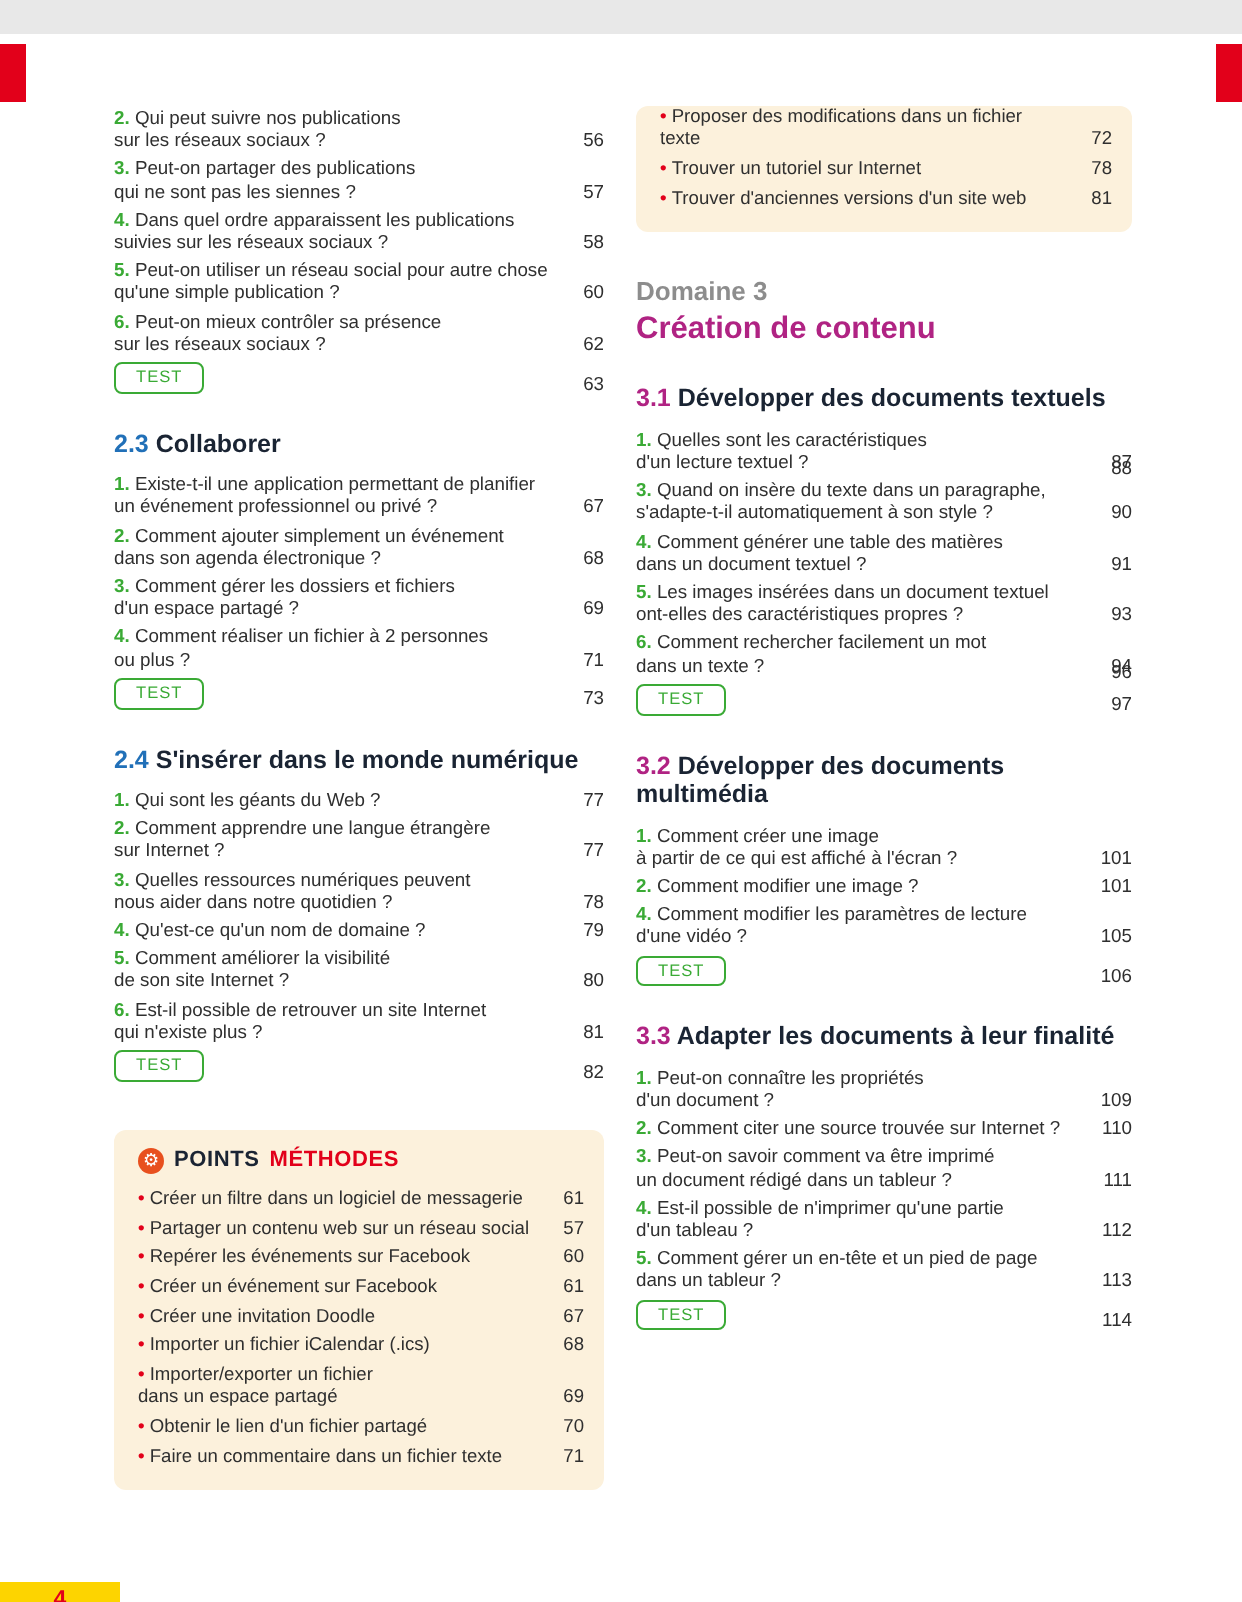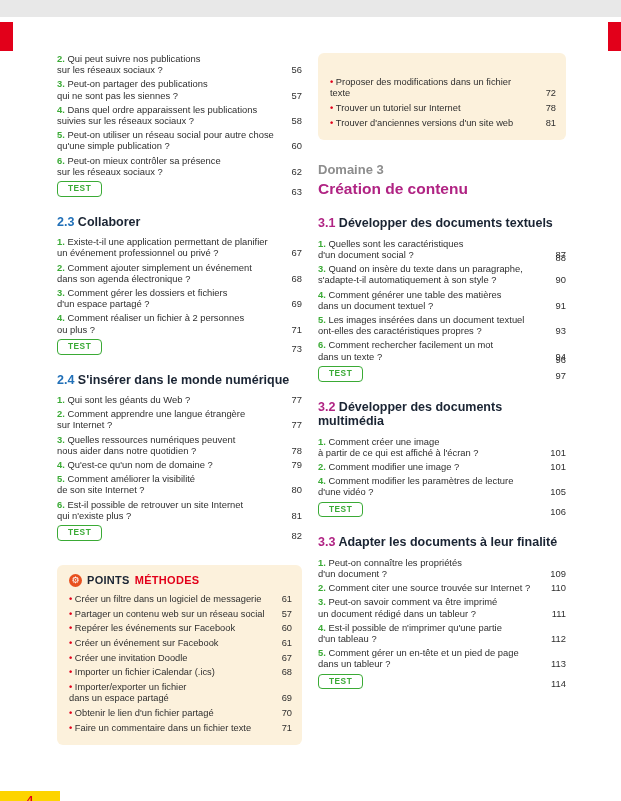--- a/index.html
+++ b/index.html
@@ -21,40 +21,40 @@
   .toc-entry { position:relative; padding-right:27px; margin-bottom:3px;
                font-size:9.4px; line-height:11.2px; }
   .toc-text { }
   .toc-num { color:#3aaa35; font-weight:bold; }
   .toc-q { white-space:pre-line; color:#2f2f2f; }
   .toc-page { position:absolute; right:0; bottom:0; color:#2f2f2f; }
 
   .test-row { margin:4px 0 2px; }
   .test-badge {
     display:inline-block; border:1.3px solid #3aaa35; color:#3aaa35;
-    border-radius:4px; padding:1px 10px 1.5px; font-size:8.3px; font-weight:bold;
+    border-radius:4px; padding:1px 10px 1.5px; font-size:8.3px; font-weight:normal;
     letter-spacing:0.5px; background:#fff;text-align:right;
   }
 
   
   .sec-heading { font-size:12.5px; font-weight:bold; line-height:14.5px;
                  margin:18px 0 7px; color:#1a2433; }
   .sec-left .sec-num  { color:#2170b8; }
   .sec-right .sec-num { color:#b02383; }
   .sec-title { color:#1a2433; }
 
   
   .domain-header { margin:22px 0 13px; }
   .domain-label { font-size:13px; font-weight:bold; color:#8d8d8d; margin-bottom:3px; }
   .domain-title { font-size:15.5px; font-weight:bold; color:#b02383; }
 
   
   .methods-box { background:#fcf1dc; border-radius:6px; padding:9px 10px 8px 12px;
                  margin-top:24px; }
-  .methods-box.cont { margin-top:0; padding-top:24px; }
+  .methods-box.cont { margin-top:0; padding-top:0; }
   .m-title { display:flex; align-items:center; gap:5px; margin-bottom:7px; }
   .m-icon { display:inline-flex; width:13px; height:13px; border-radius:50%;
             background:#e8501e; color:#fff; font-size:9px; line-height:13px;
             align-items:center; justify-content:center; }
   .m-points   { font-size:11px; font-weight:bold; color:#1a2433; letter-spacing:0.3px; }
   .m-methodes { font-size:11px; font-weight:bold; color:#e2001a; letter-spacing:0.3px; }
   .m-entry { position:relative; padding-right:24px; margin-bottom:3.5px;
              font-size:9.3px; line-height:11.2px; }
   .m-bullet { color:#e2001a; font-weight:bold; }
 
@@ -236,21 +236,21 @@
     <div class="domain-header">
       <div class="domain-label">Domaine 3</div>
       <div class="domain-title">Création de contenu</div>
     </div>
 
     <div id="right-sections">
         <div class="toc-section">
           <div class="sec-heading sec-right"><span class="sec-num">3.1 </span><span class="sec-title">Développer des documents textuels</span></div>
           <div class="toc-entry">
             <div class="toc-text"><span class="toc-num">1. </span><span class="toc-q">Quelles sont les caractéristiques
-d'un document social ?</span></div>
+d'un lecture textuel ?</span></div>
             <span class="toc-page">87</span>
           </div>
           <div class="toc-entry">
             <span class="toc-page">88</span>
           </div>
           <div class="toc-entry">
             <div class="toc-text"><span class="toc-num">3. </span><span class="toc-q">Quand on insère du texte dans un paragraphe,
 s'adapte-t-il automatiquement à son style ?</span></div>
             <span class="toc-page">90</span>
           </div>

